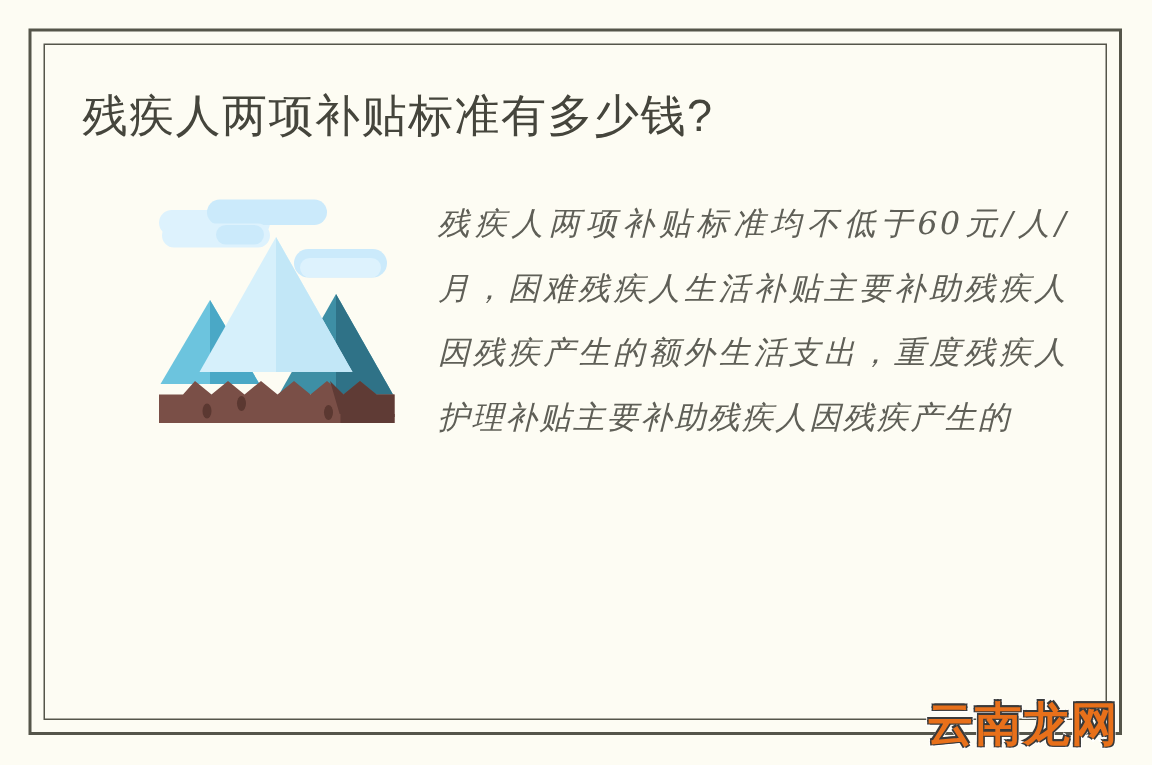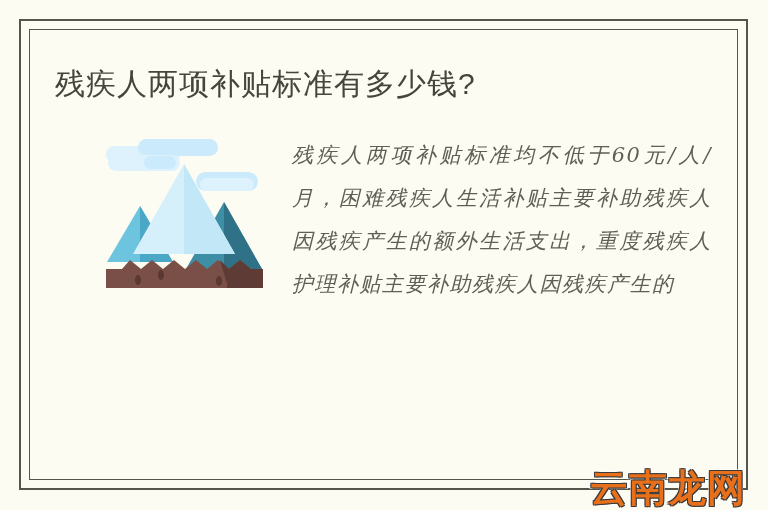--- a/index.html
+++ b/index.html
@@ -38,21 +38,21 @@
     width: 709px;
     height: 451px;
     border: 1px solid #55554a;
     box-sizing: border-box;
   }
 
   
   .article {
     position: absolute;
     left: 29px;
-    top: 22px;
+    top: 16px;
     width: 709px;
     height: 436px;
     box-sizing: border-box;
     padding-left: 9px;
   }
 
   .page-title {
     position: absolute;
     left: 26px;
     top: 42px;
@@ -96,22 +96,22 @@
     font-style: italic;
     word-break: break-all;
     text-align: justify;
     max-width: 420px;
   }
 
   
   .watermark {
     position: absolute;
     right: 22px;
-    bottom: 3px;
-    font-size: 38px;
+    bottom: 12px;
+    font-size: 31px;
     font-weight: bold;
     letter-spacing: 1px;
     color: #e8701a;
     -webkit-text-stroke: 3px #ffffff;
     paint-order: stroke fill;
     text-shadow:
       -1px -1px 0 #3a3a3a,
        1px -1px 0 #3a3a3a,
       -1px  1px 0 #3a3a3a,
        1px  1px 0 #3a3a3a;

